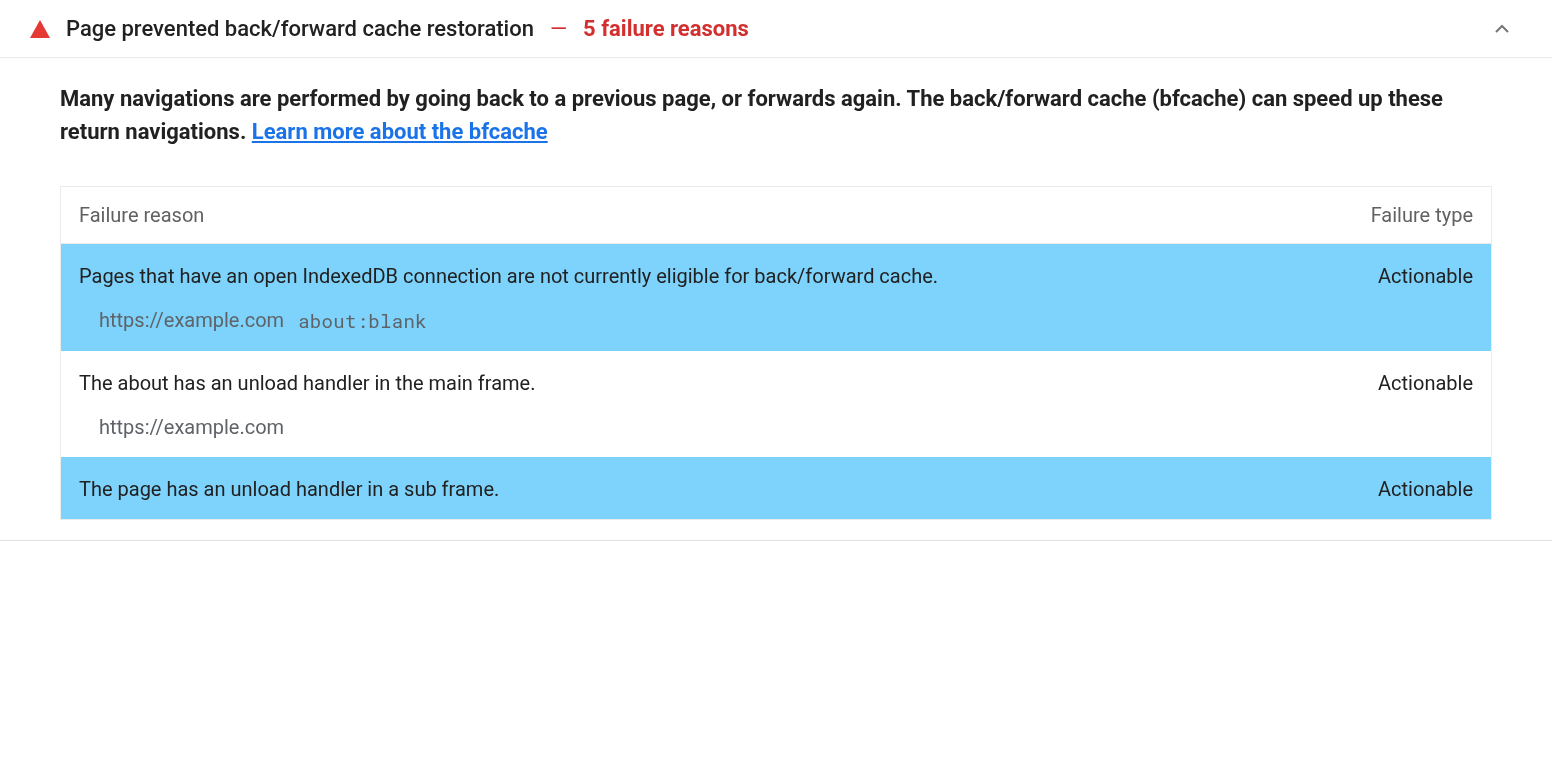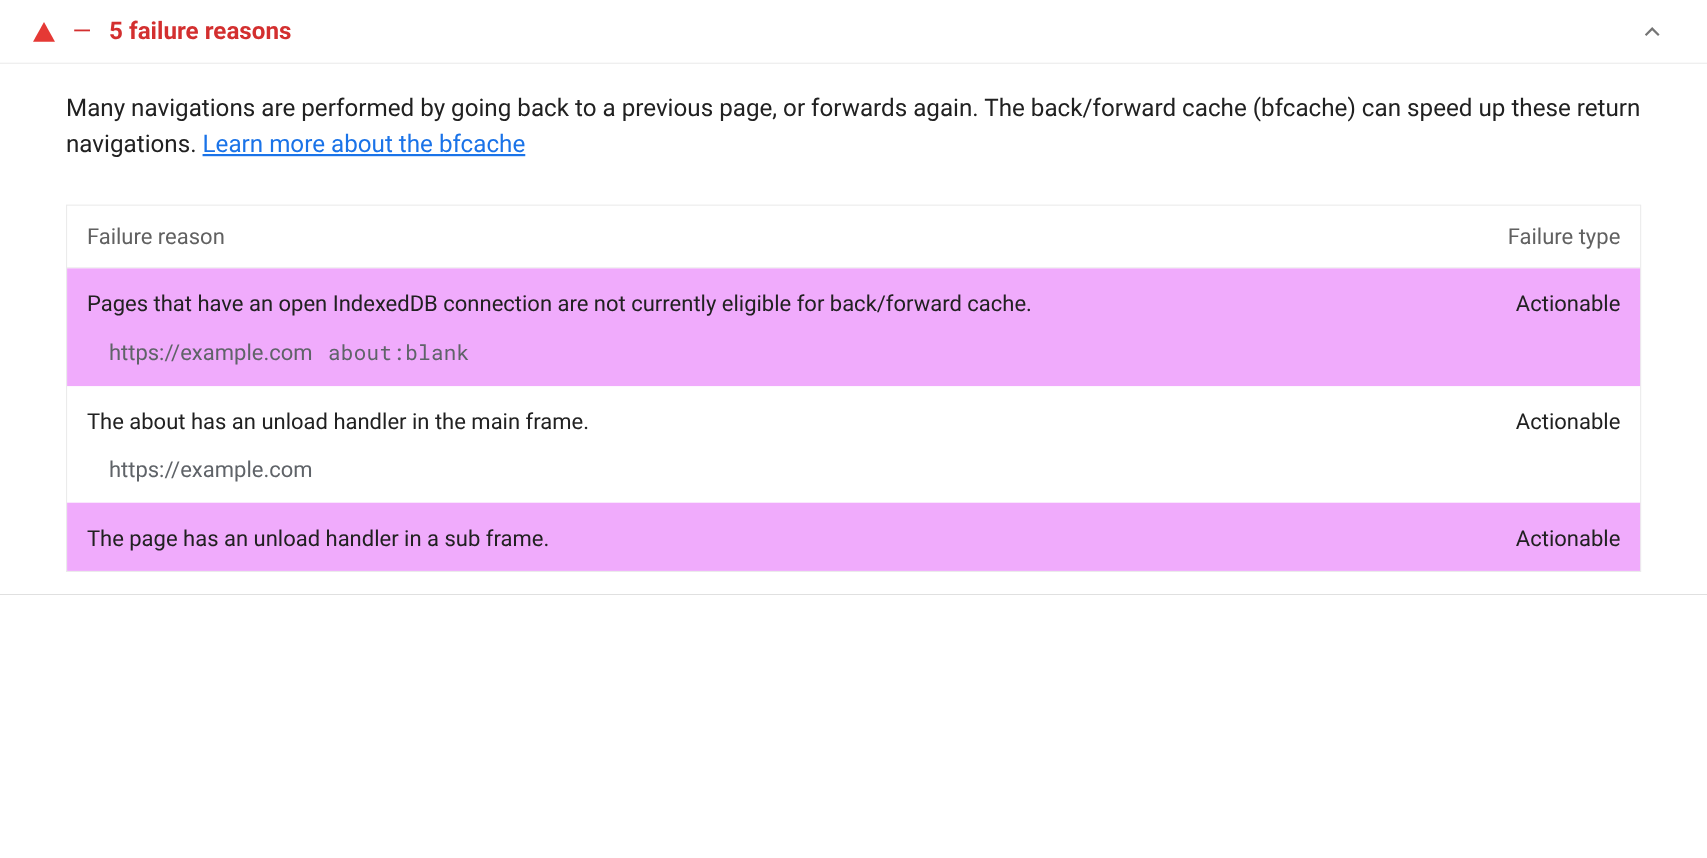--- a/index.html
+++ b/index.html
@@ -57,20 +57,21 @@
     }
     .chevron svg {
       width: 24px;
       height: 24px;
     }
     .description {
       padding: 24px 60px 0 60px;
       font-size: 22px;
       line-height: 1.5;
       color: #212121;
+      font-weight: bold;
     }
     .description a {
       color: #1a73e8;
       text-decoration: underline;
     }
     .table-container {
       margin: 38px 60px 20px 60px;
       border: 1px solid #ebebeb;
     }
     .table-header {
@@ -78,21 +79,21 @@
       justify-content: space-between;
       padding: 16px 18px;
       border-bottom: 1px solid #ebebeb;
       font-size: 20px;
       color: #616161;
     }
     .row {
       padding: 20px 18px 18px 18px;
     }
     .row-even {
-      background: #f0abfc;
+      background: #7dd3fc;
     }
     .row-top {
       display: flex;
       justify-content: space-between;
       align-items: flex-start;
       gap: 24px;
     }
     .reason-text {
       font-size: 20px;
       color: #212121;
@@ -124,20 +125,21 @@
     .final-divider {
       border-top: 1px solid #e0e0e0;
     }
   </style>
 </head>
 <body>
 
 <div class="audit-header">
   <div class="tri-icon"></div>
   <div class="title-wrap">
+    <span class="audit-title">Page prevented back/forward cache restoration</span>
     <span class="dash">—</span>
     <span class="failure-count">5 failure reasons</span>
   </div>
   <div class="chevron">
     <svg viewBox="0 0 24 24" fill="none" stroke="currentColor" stroke-width="2">
       <polyline points="6 15 12 9 18 15"></polyline>
     </svg>
   </div>
 </div>
 

